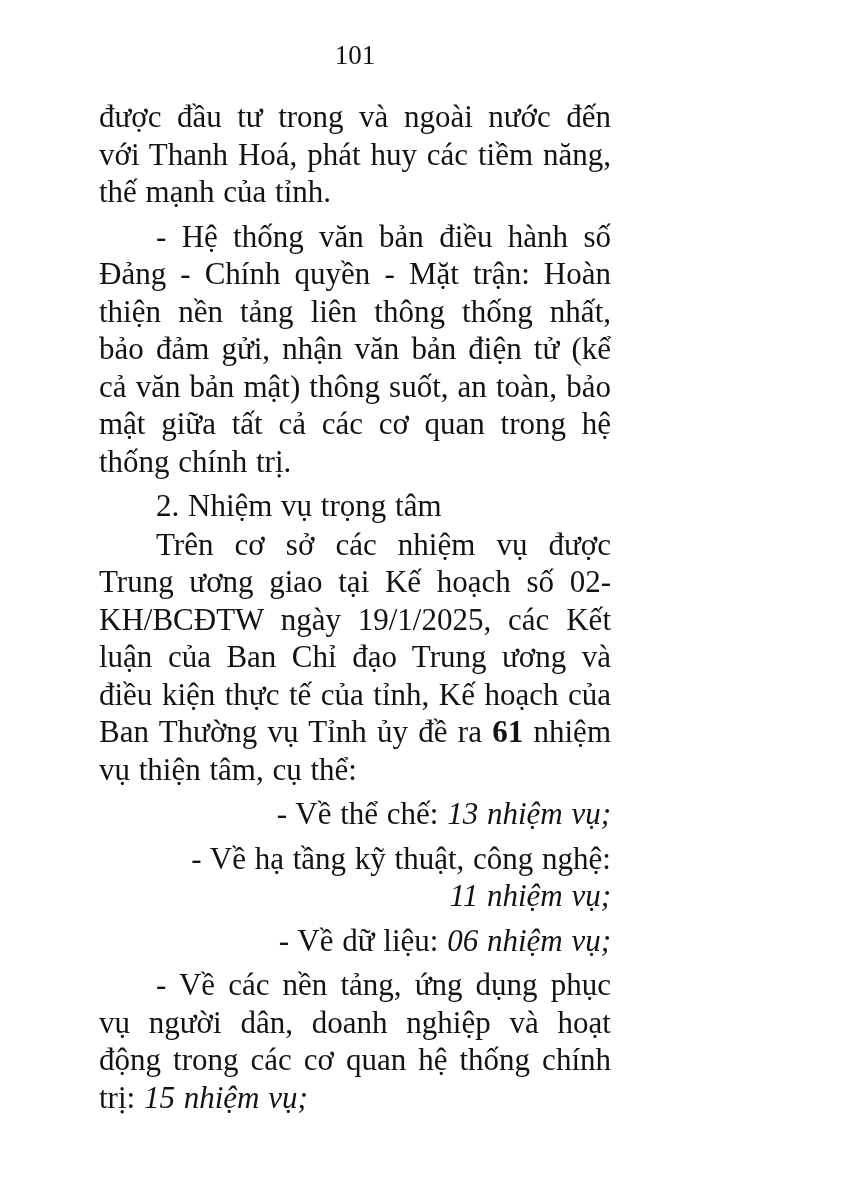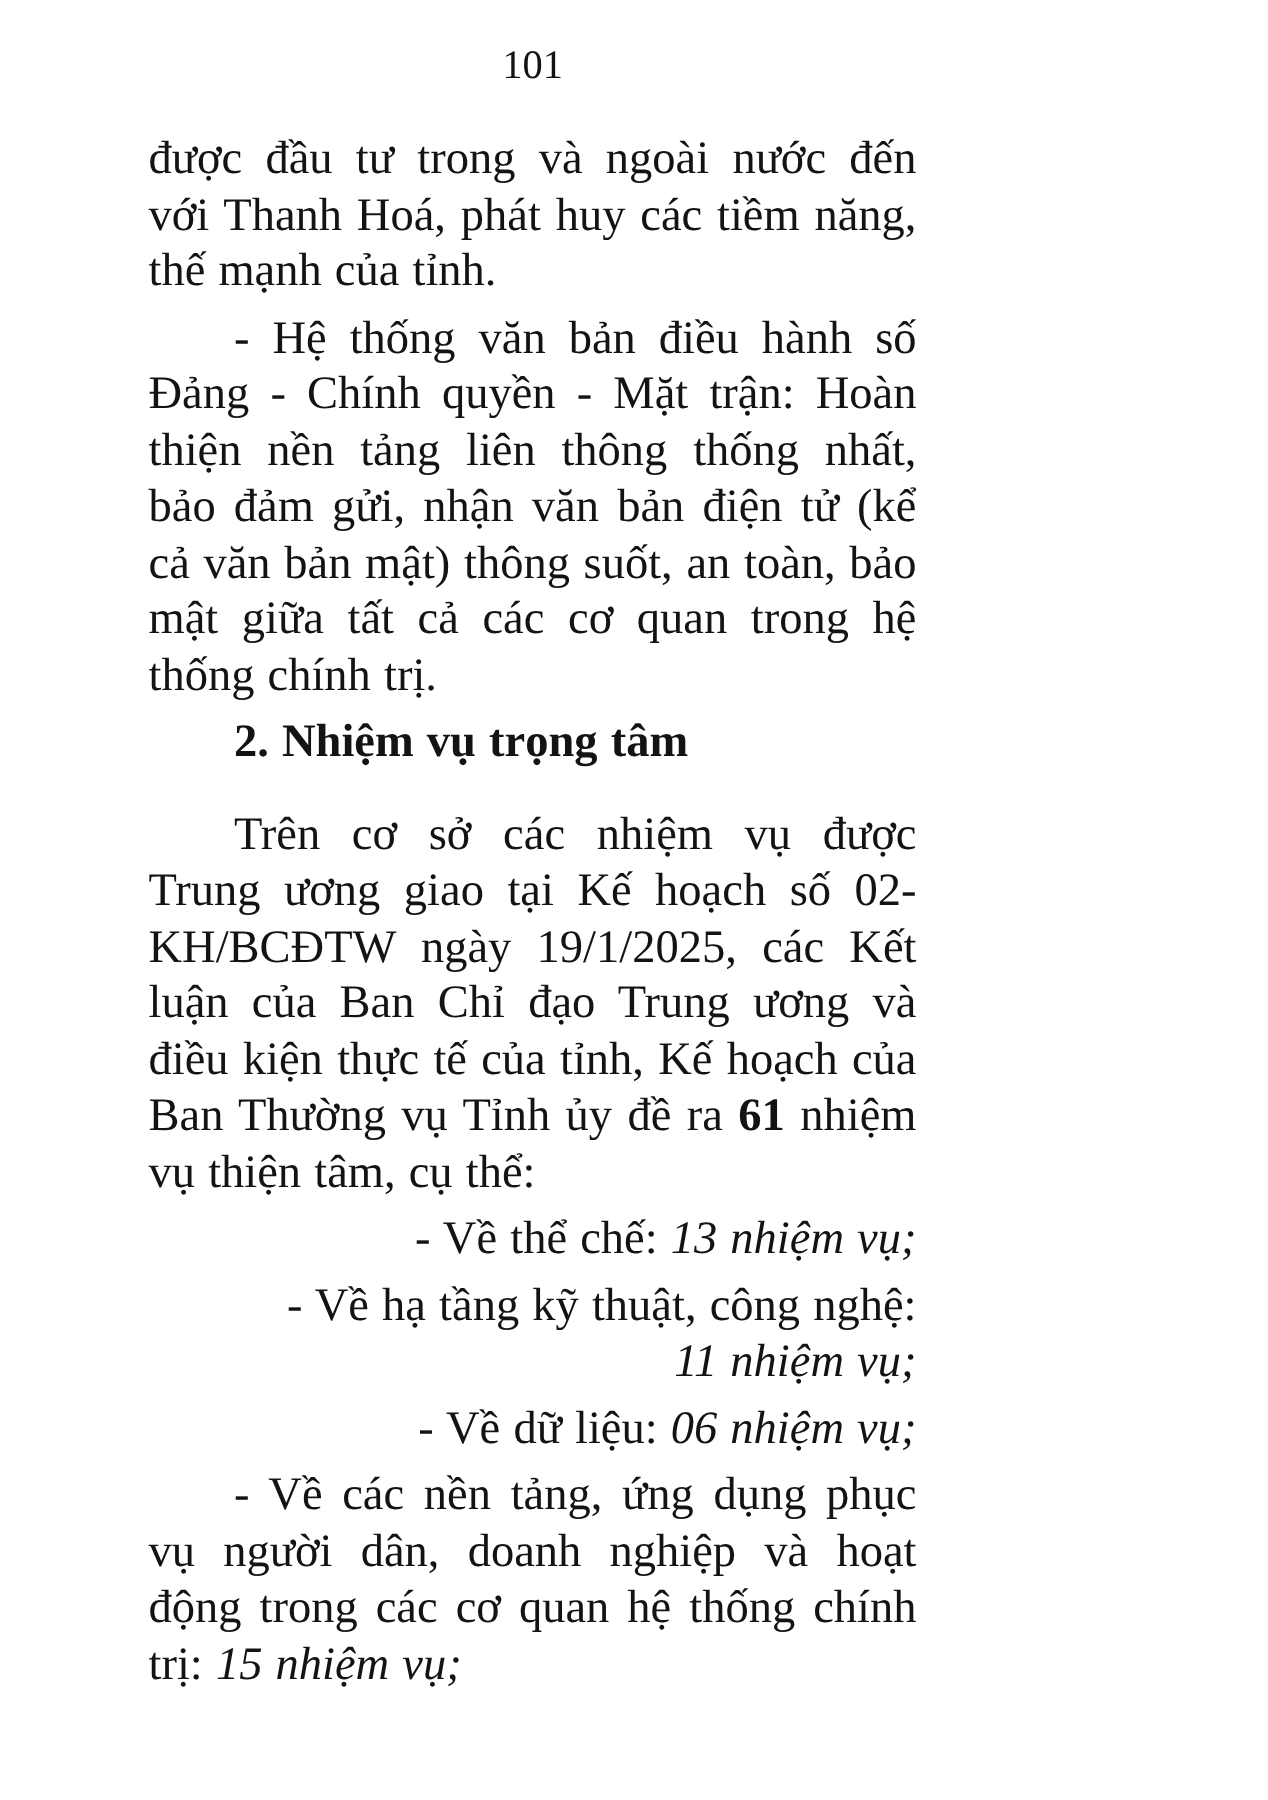--- a/index.html
+++ b/index.html
@@ -11,43 +11,43 @@
     width: 845px;
     height: 1200px;
     overflow: hidden;
     font-family: "Liberation Serif", "DejaVu Serif", serif;
     color: #131313;
   }
   .page {
     box-sizing: border-box;
     width: 710px;
     height: 1200px;
-    padding: 28px 99px 0 99px;
+    padding: 40px 99px 0 99px;
   }
   .page-number {
     text-align: center;
     font-size: 27px;
     line-height: 30px;
     margin: 0 0 28px 0;
   }
   .body-text p {
     font-size: 31px;
     line-height: 37.5px;
     text-align: justify;
     text-indent: 57px;
     margin: 0 0 7px 0;
     word-spacing: 1px;
   }
   .body-text p.no-indent {
     text-indent: 0;
   }
   .body-text p.heading {
-    font-weight: bold;
+    font-weight: normal;
     text-align: left;
-    margin: 2px 0 24px 0;
+    margin: 2px 0 1px 0;
   }
   .body-text p.list-line {
     text-align: right;
   }
   .body-text p.last {
     margin-bottom: 0;
   }
   .italic-val {
     font-style: italic;
   }

